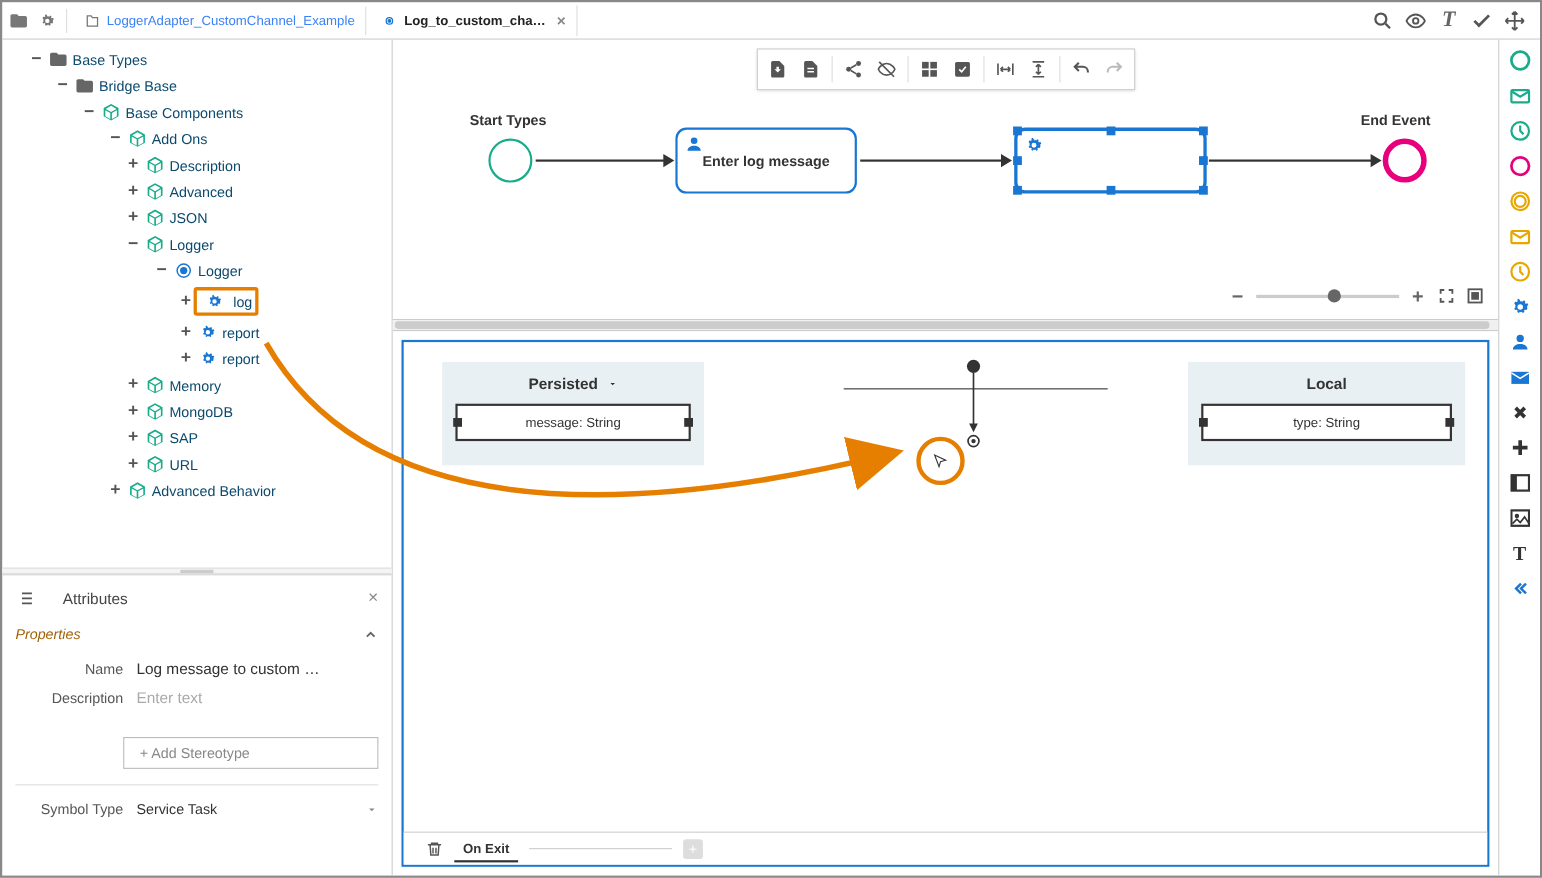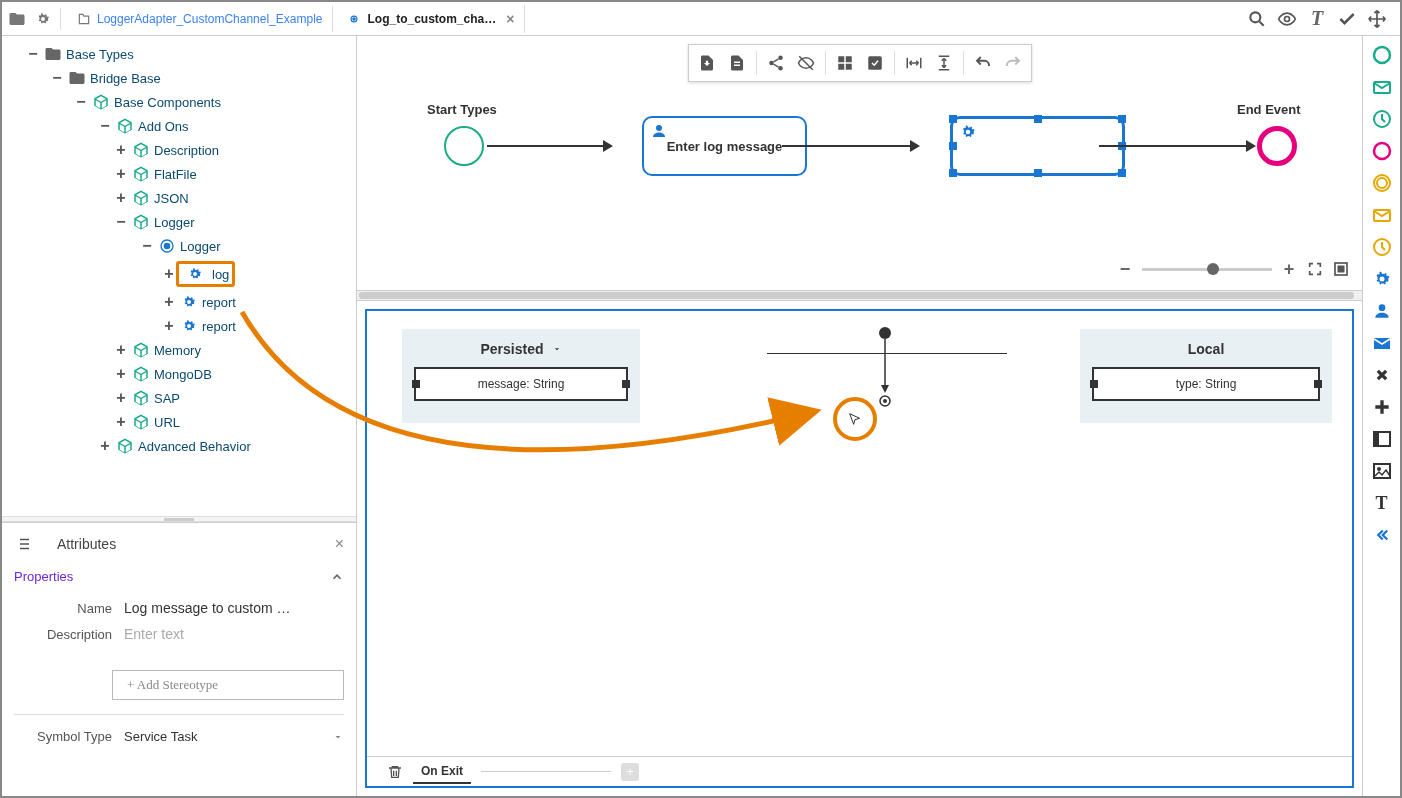--- a/index.html
+++ b/index.html
@@ -31,39 +31,39 @@
 .cube-icon { color: #1aab8a; }
 .folder-icon { color: #777; }
 .gear-icon-sm { color: #1976d2; }
 .radio-icon { color: #1976d2; }
 .highlight-box { border: 3px solid #e67e00; border-radius: 3px; padding: 1px 3px; }
 .attributes-panel { border-top: 1px solid #ccc; padding: 8px 12px; flex: 1; }
 .attr-header { display: flex; align-items: center; gap: 25px; padding: 4px 0; }
 .attr-title { font-size: 14px; color: #444; flex: 1; }
 .attr-close { color: #888; font-size: 16px; cursor: pointer; }
 .attr-section { margin-top: 12px; }
-.attr-section-title { font-size: 13px; color: #6d28d9; display: flex; justify-content: space-between; align-items: center; padding-bottom: 6px;}
+.attr-section-title { font-size: 13px; color: #a16207; display: flex; justify-content: space-between; align-items: center; padding-bottom: 6px; font-style: italic;}
 .attr-row { display: flex; align-items: center; margin: 10px 0; }
 .attr-label { width: 110px; text-align: right; padding-right: 12px; font-size: 13px; color: #555; }
 .attr-value { flex: 1; font-size: 14px; color: #333; overflow: hidden; text-overflow: ellipsis; white-space: nowrap; }
 .attr-placeholder { color: #aaa; }
-.stereotype-btn { border: 1px solid #bbb; padding: 6px 14px; color: #888; font-size: 13px; margin-left: 98px; cursor: pointer; font-family: Liberation Serif, serif; }
+.stereotype-btn { border: 1px solid #bbb; padding: 6px 14px; color: #888; font-size: 13px; margin-left: 98px; cursor: pointer; }
 .divider { border-top: 1px solid #ddd; margin: 14px 0; }
 .attr-dropdown { display: flex; align-items: center; flex: 1; justify-content: space-between; }
 .canvas-area { flex: 1; position: relative; display: flex; flex-direction: column; }
 .canvas-toolbar { position: absolute; top: 8px; left: 50%; transform: translateX(-50%); background: #fff; border: 1px solid #ccc; box-shadow: 0 1px 3px rgba(0,0,0,0.15); display: flex; gap: 2px; padding: 4px; z-index: 10; }
 .tb-btn { width: 28px; height: 28px; display: flex; align-items: center; justify-content: center; cursor: pointer; color: #555; }
 .tb-sep { width: 1px; background: #ddd; margin: 2px 3px; }
 .diagram-top { height: 255px; position: relative; border-bottom: 1px solid #ccc; }
 .diagram-bottom { flex: 1; position: relative; border: 2px solid #1976d2; margin: 8px; }
 .node-label { position: absolute; font-size: 13px; font-weight: bold; color: #333; }
 .circle-node { position: absolute; width: 40px; height: 40px; border-radius: 50%; background: #fff; }
 .start-circle { border: 2px solid #1aab8a; }
 .end-circle { border: 5px solid #e6007e; }
-.task-node { position: absolute; border: 2px solid #1976d2; border-radius: 10px; background: #fff; display: flex; align-items: center; justify-content: center; text-align: center; font-size: 13px; font-weight: bold; color: #333; padding: 0 8px; margin-left: 28px; }
+.task-node { position: absolute; border: 2px solid #1976d2; border-radius: 10px; background: #fff; display: flex; align-items: center; justify-content: center; text-align: center; font-size: 13px; font-weight: bold; color: #333; padding: 0 8px; }
 .task-node.selected { border-width: 3px; }
 .task-icon { position: absolute; top: 4px; left: 6px; color: #1976d2; }
 .arrow-line { position: absolute; height: 2px; background: #333; }
 .arrow-head { position: absolute; width: 0; height: 0; border-top: 6px solid transparent; border-bottom: 6px solid transparent; border-left: 10px solid #333; }
 .zoom-controls { position: absolute; bottom: 8px; right: 12px; display: flex; align-items: center; gap: 8px; }
 .zoom-btn { width: 18px; height: 18px; color: #666; cursor: pointer; display:flex; align-items:center; justify-content:center; font-size:18px; font-weight:bold;}
 .zoom-slider { width: 130px; height: 3px; background: #ccc; position: relative; }
 .zoom-slider-thumb { position: absolute; width: 12px; height: 12px; background: #666; border-radius: 50%; top: -5px; left: 50%; }
 .right-palette { width: 38px; border-left: 1px solid #ccc; display: flex; flex-direction: column; align-items: center; padding: 8px 0; gap: 10px; }
 .palette-item { width: 22px; height: 22px; display: flex; align-items: center; justify-content: center; cursor: pointer; }
@@ -188,21 +188,21 @@
           </span>
           <span class="tree-label">Description</span>
         </div>
       <div class="tree-item indent-4">
           <span class="tree-toggle">+</span>
           <span class="tree-icon cube-icon">
             <svg width="18" height="18" viewBox="0 0 24 24" fill="#1aab8a">
               <path d="M12 2L3 7v10l9 5 9-5V7l-9-5zm0 2.3L18.5 8 12 11.7 5.5 8 12 4.3zM5 9.5l6 3.4v7.4l-6-3.3V9.5zm8 10.8v-7.4l6-3.4v7.5l-6 3.3z"></path>
             </svg>
           </span>
-          <span class="tree-label">FlatFile</span>
+          <span class="tree-label">Advanced</span>
         </div>
       <div class="tree-item indent-4">
           <span class="tree-toggle">+</span>
           <span class="tree-icon cube-icon">
             <svg width="18" height="18" viewBox="0 0 24 24" fill="#1aab8a">
               <path d="M12 2L3 7v10l9 5 9-5V7l-9-5zm0 2.3L18.5 8 12 11.7 5.5 8 12 4.3zM5 9.5l6 3.4v7.4l-6-3.3V9.5zm8 10.8v-7.4l6-3.4v7.5l-6 3.3z"></path>
             </svg>
           </span>
           <span class="tree-label">JSON</span>
         </div>

